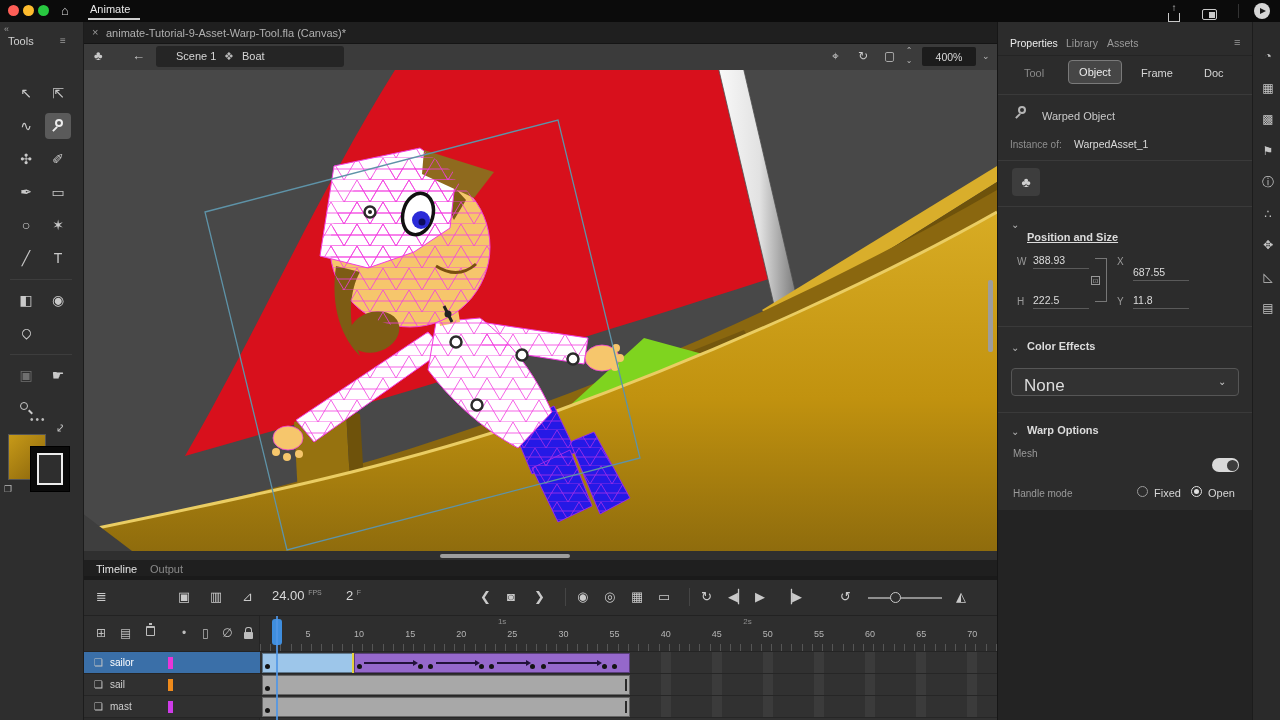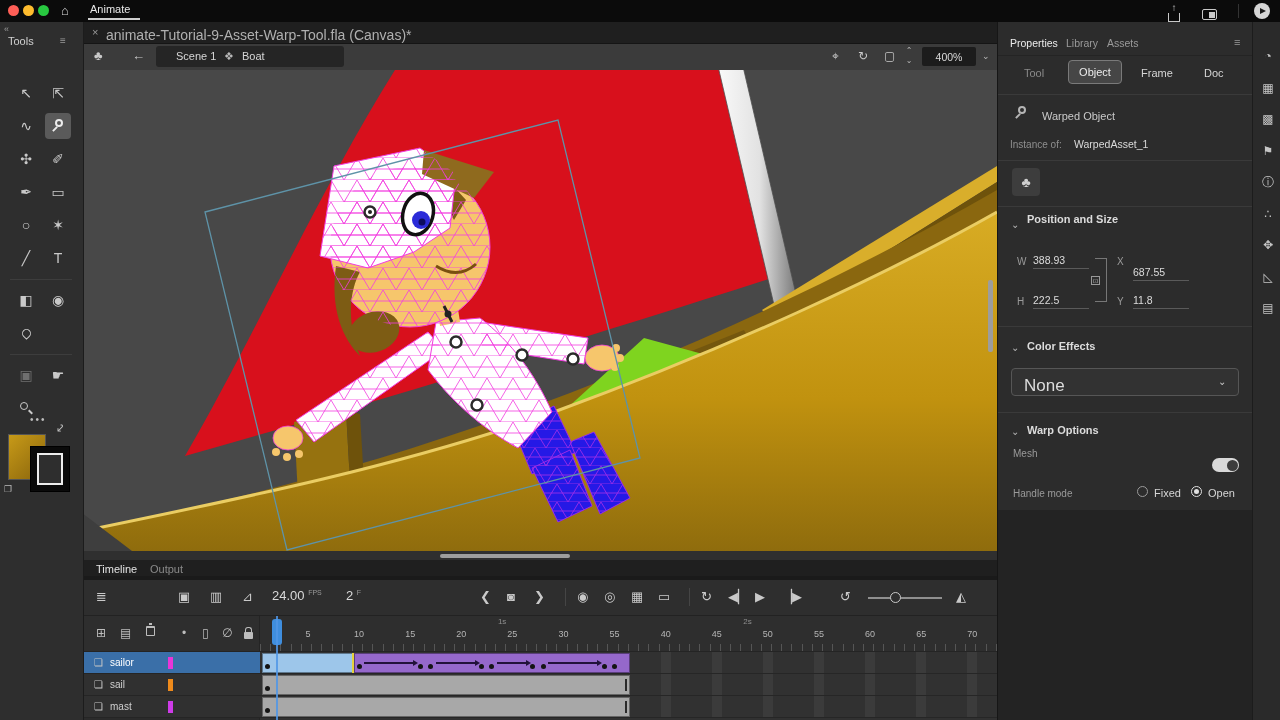--- a/index.html
+++ b/index.html
@@ -33,21 +33,21 @@
   .css-zoom .zh{position:absolute;left:9px;top:10px;width:5px;height:2px;background:#c9c9c9;transform:rotate(45deg);}
   #swatch-fill{left:8px;top:412px;width:38px;height:46px;background:linear-gradient(135deg,#c79a18,#8a650c);border:1px solid #555;}
   #swatch-stroke{left:30px;top:424px;width:40px;height:46px;background:#0a0a0a;border:1px solid #000;}
   #swatch-stroke::before{content:"";position:absolute;inset:6px;border:2px solid #ededed;background:#2e2e2e;}
   #swap-colors{left:56px;top:400px;font-size:11px;color:#bdbdbd;transform:rotate(-45deg);}
   #default-colors{left:4px;top:462px;font-size:9px;color:#bdbdbd;}
   #tools-more{left:30px;top:392px;color:#bdbdbd;font-size:10px;letter-spacing:2px;}
   
   #doc-tabbar{left:84px;top:22px;width:913px;height:22px;background:#1f1f1f;border-bottom:1px solid #151515;}
   #doc-close{left:8px;top:4px;font-size:11px;color:#9a9a9a;}
-  #doc-title{left:22px;top:5px;font-size:14px;color:#b0b0b0;}
+  #doc-title{left:22px;top:5px;font-size:11px;color:#b0b0b0;}
   #edit-bar{left:84px;top:44px;width:913px;height:26px;background:#3b3b3b;}
   #crumb-warp{left:10px;top:4px;font-size:13px;color:#c9c9c9;}
   #crumb-back{left:48px;top:4px;font-size:13px;color:#c9c9c9;}
   #crumb-chip{left:72px;top:2px;width:188px;height:21px;background:#252525;border-radius:3px;}
   #crumb-scene{left:92px;top:6px;font-size:11px;color:#d6d6d6;}
   #crumb-symicon{left:140px;top:6px;font-size:11px;color:#b9b9b9;}
   #crumb-boat{left:158px;top:6px;font-size:11px;color:#d6d6d6;}
   .viewbar-icon{top:5px;font-size:12px;color:#c9c9c9;}
   #zoom-field{left:838px;top:3px;width:54px;height:19px;background:#1c1c1c;border-radius:2px;color:#d9d9d9;
     font-size:10.5px;display:flex;align-items:center;justify-content:center;}
@@ -470,21 +470,21 @@
           <span class="pin-stem" style="background:#b5b5b5;"></span>
         </span>
     </div>
     <div class="abs" id="warped-obj-label">Warped Object</div>
     <div class="abs" id="instance-label">Instance of:</div>
     <div class="abs" id="instance-name">WarpedAsset_1</div>
     <div class="abs pdiv" style="top:138px;"></div>
     <div class="abs" id="warp-asset-btn">♣</div>
     <div class="abs pdiv" style="top:184px;"></div>
     <div class="abs section-chevron" style="left:13px;top:197px;">⌄</div>
-    <div class="abs section-title" style="left:29px;top:191px;">Position and Size</div>
+    <div class="abs section-title" style="left:29px;top:209px;text-decoration:underline;">Position and Size</div>
     <div class="abs field-label" style="left:19px;top:234px;">W</div>
     <div class="abs field-value" style="left:35px;top:232px;">388.93</div>
     <div class="abs field-label" style="left:119px;top:234px;">X</div>
     <div class="abs field-value" style="left:135px;top:244px;">687.55</div>
     <div class="abs field-label" style="left:19px;top:274px;">H</div>
     <div class="abs field-value" style="left:35px;top:272px;">222.5</div>
     <div class="abs field-label" style="left:119px;top:274px;">Y</div>
     <div class="abs field-value" style="left:135px;top:272px;">11.8</div>
     <div class="abs" id="linkbox"></div>
     <div class="abs" id="linklock">⊡</div>

